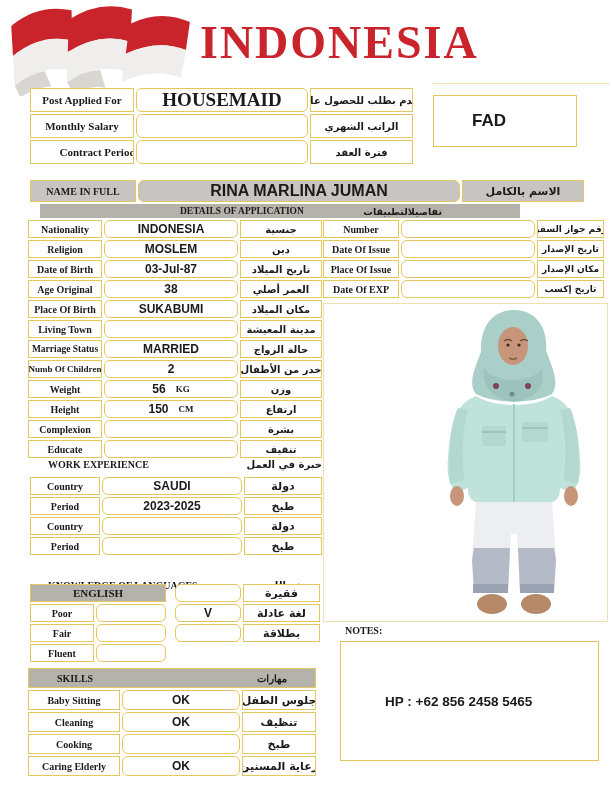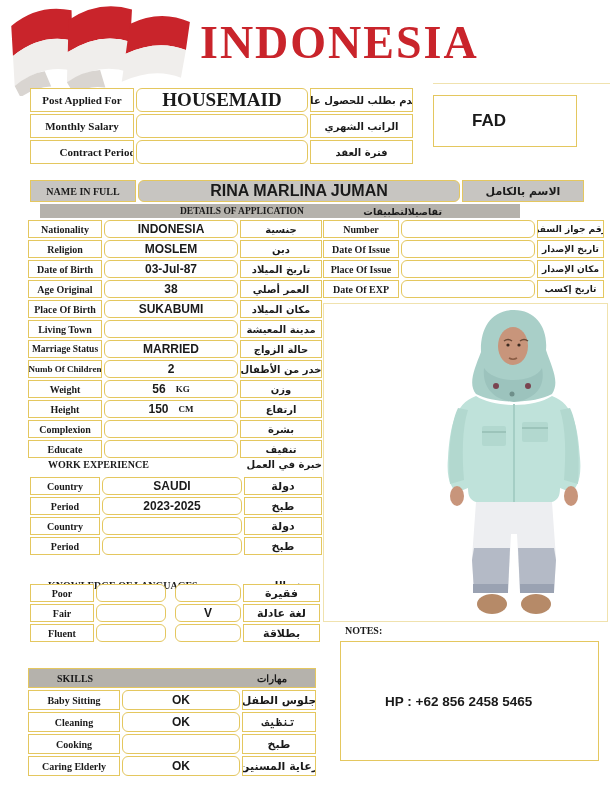--- a/index.html
+++ b/index.html
@@ -263,20 +263,21 @@
     <div class="cell lbl">Period</div>
     <div class="cell val"></div>
     <div class="cell ar" style="font-size:11px;">طبخ</div>
   </div>
 
   <div class="sect-caption" style="left:30px;top:580px;width:290px;padding-left:18px;">
     <span>KNOWLEDGE OF LANGUAGES</span>
     <span class="arc">معرفة اللغة</span>
   </div>
   <div class="tbl" style="position:absolute;left:30px;top:584px;width:138px;grid-template-columns:64px 70px;grid-auto-rows:18px;">
+    <div class="cell lbl grayhead" style="grid-column:1/-1;font-size:11px;">ENGLISH</div>
     <div class="cell lbl">Poor</div>
     <div class="cell val"></div>
     <div class="cell lbl">Fair</div>
     <div class="cell val"></div>
     <div class="cell lbl">Fluent</div>
     <div class="cell val"></div>
   </div>
   <div class="tbl" style="position:absolute;left:175px;top:584px;width:147px;grid-template-columns:66px 77px;grid-auto-rows:18px;">
     <div class="cell val"></div>
     <div class="cell ar" style="font-size:11px;">فقيرة</div>
@@ -289,21 +290,21 @@
   <div class="tbl" style="position:absolute;left:28px;top:668px;width:294px;grid-template-columns:92px 118px 74px;grid-auto-rows:20px;">
     <div class="cell grayhead" style="grid-column:1/-1;justify-content:space-between;padding:0 28px;font-weight:bold;font-size:10px;">
       <span>SKILLS</span>
       <span class="arc" style="direction:rtl;font-family:Liberation Serif, serif;">مهارات</span>
     </div>
     <div class="cell lbl">Baby Sitting</div>
     <div class="cell val">OK</div>
     <div class="cell ar" style="font-size:11px;">جلوس الطفل</div>
     <div class="cell lbl">Cleaning</div>
     <div class="cell val">OK</div>
-    <div class="cell ar" style="font-size:11px;font-family:Liberation Mono, monospace;">تنظيف</div>
+    <div class="cell ar" style="font-size:11px;">تنظيف</div>
     <div class="cell lbl">Cooking</div>
     <div class="cell val"></div>
     <div class="cell ar" style="font-size:11px;">طبخ</div>
     <div class="cell lbl">Caring Elderly</div>
     <div class="cell val">OK</div>
     <div class="cell ar" style="font-size:11px;">رعاية المسنين</div>
   </div>
 
   <div class="notes-label">NOTES:</div>
   <div class="notesbox">

